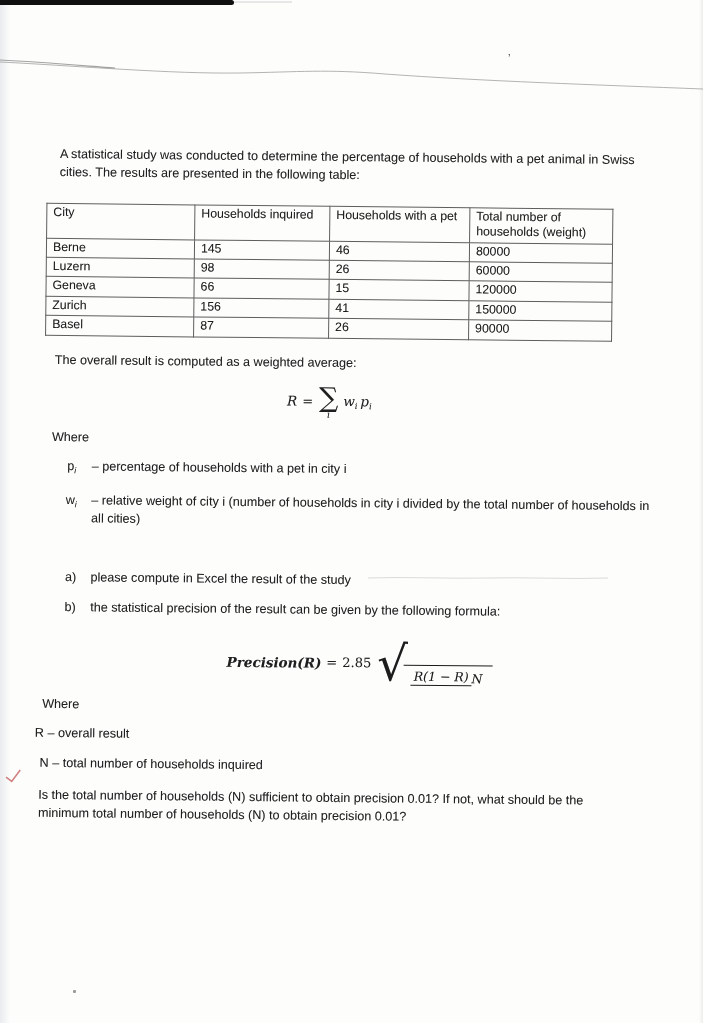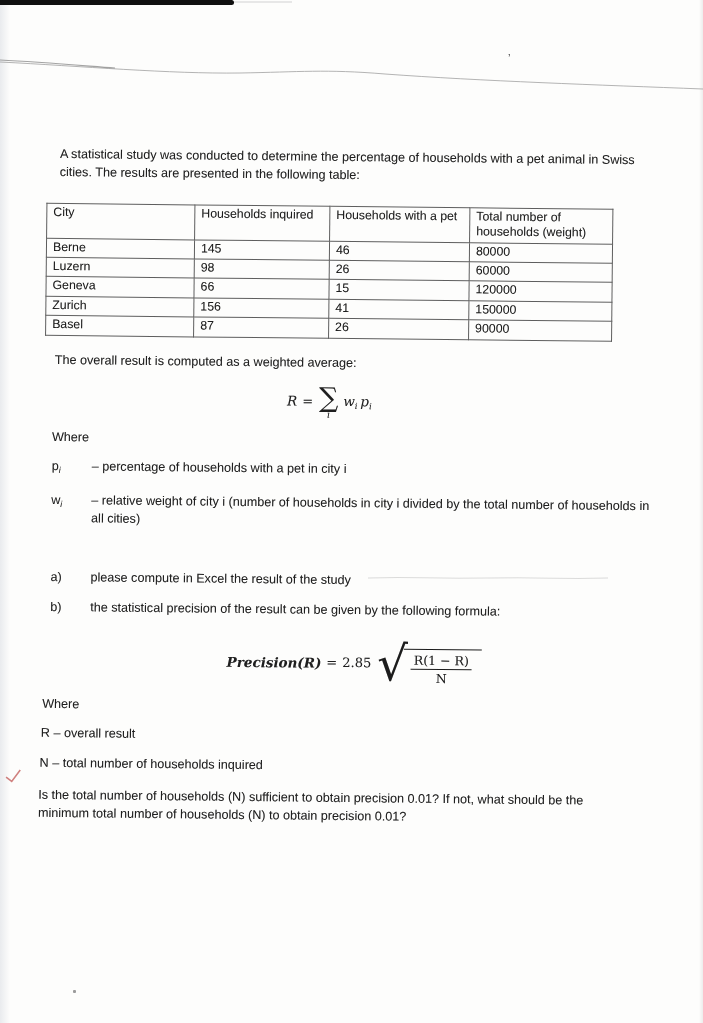--- a/index.html
+++ b/index.html
@@ -26,37 +26,37 @@
   .content{position:absolute;inset:0;transform:rotate(0.6deg);transform-origin:60px 150px;
     text-shadow:0 0 .5px rgba(45,45,45,.3);}
   .blk{position:absolute;font-size:12.6px;line-height:1.42;color:#1f1f1f;}
   
   table{border-collapse:collapse;table-layout:fixed;width:566px;}
   th,td{border:1px solid #5e5e5e;font-weight:normal;text-align:left;
     font-size:12.3px;line-height:1.25;padding:1px 6px 2px 6px;vertical-align:top;color:#1d1d1d;}
   td{height:15px;}
   
   .defrow{display:flex;}
-  .defsym{width:40px;flex:0 0 40px;}
+  .defsym{width:40px;flex:0 0 40px;text-align:center;}
   sub{font-size:8.5px;font-style:italic;vertical-align:-3px;}
   .f1{display:flex;align-items:center;justify-content:center;gap:4px;width:160px;}
   .mi{font-family:"DejaVu Serif", serif;font-style:italic;font-size:13.5px;}
   .mo{font-family:"DejaVu Serif", serif;font-size:13px;padding:0 1px;}
   .sigma-wrap{display:inline-flex;flex-direction:column;align-items:center;margin:0 1px;}
   .sigma{font-family:"DejaVu Serif", serif;font-size:27px;line-height:1;}
   .sigma-sub{font-family:"DejaVu Serif", serif;font-style:italic;font-size:9.5px;line-height:1;margin-top:-1px;}
   .term{font-family:"DejaVu Serif", serif;font-style:italic;font-size:13.5px;}
   .f2{display:flex;align-items:center;}
   .pf-name{font-family:"DejaVu Serif", serif;font-style:italic;font-weight:600;font-size:13.5px;}
   .pf-eq,.pf-coef{font-family:"DejaVu Serif", serif;font-size:13px;margin-left:5px;}
   .sqrt{display:flex;align-items:flex-end;margin-left:6px;}
   .radical{font-family:"DejaVu Serif", serif;font-size:48px;line-height:.92;font-weight:300;margin-right:-4px;color:#1c1c1c;}
   .radicand{border-top:1.5px solid #1c1c1c;padding:3px 10px 0 7px;}
-  .frac{display:flex;flex-direction:column;align-items:center;
-    font-family:"DejaVu Serif", serif;font-size:12.5px;line-height:1.2;color:#1c1c1c;justify-content:flex-end;}
+  .frac{display:flex;flex-direction:row;align-items:center;
+    font-family:"DejaVu Serif", serif;font-style:italic;font-size:12.5px;line-height:1.2;color:#1c1c1c;justify-content:flex-end;}
   .num{border-bottom:1px solid #1c1c1c;padding:0 3px 1px 3px;}
   .den{padding-top:1px;}
 </style>
 </head>
 <body>
 
 <div class="edge-left"></div>
 <div class="edge-right"></div>
 <div class="topbar"></div>
 <div class="topbar-tail"></div>
@@ -170,19 +170,19 @@
         <span class="frac">
           <span class="num">R(1 − R)</span>
           <span class="den">N</span>
         </span>
       </span>
     </span>
   </div>
 
   <div class="blk" style="left:48px;top:696px;">Where</div>
 
-  <div class="blk" style="left:47px;top:725px;">R – overall result</div>
+  <div class="blk" style="left:41px;top:725px;">R – overall result</div>
 
   <div class="blk" style="left:46px;top:755px;">N – total number of households inquired</div>
 
   <div class="blk" style="left:45px;top:787px;width:582px;">Is the total number of households (N) sufficient to obtain precision 0.01? If not, what should be the minimum total number of households (N) to obtain precision 0.01?</div>
 
 </div>
 
 </body></html>

